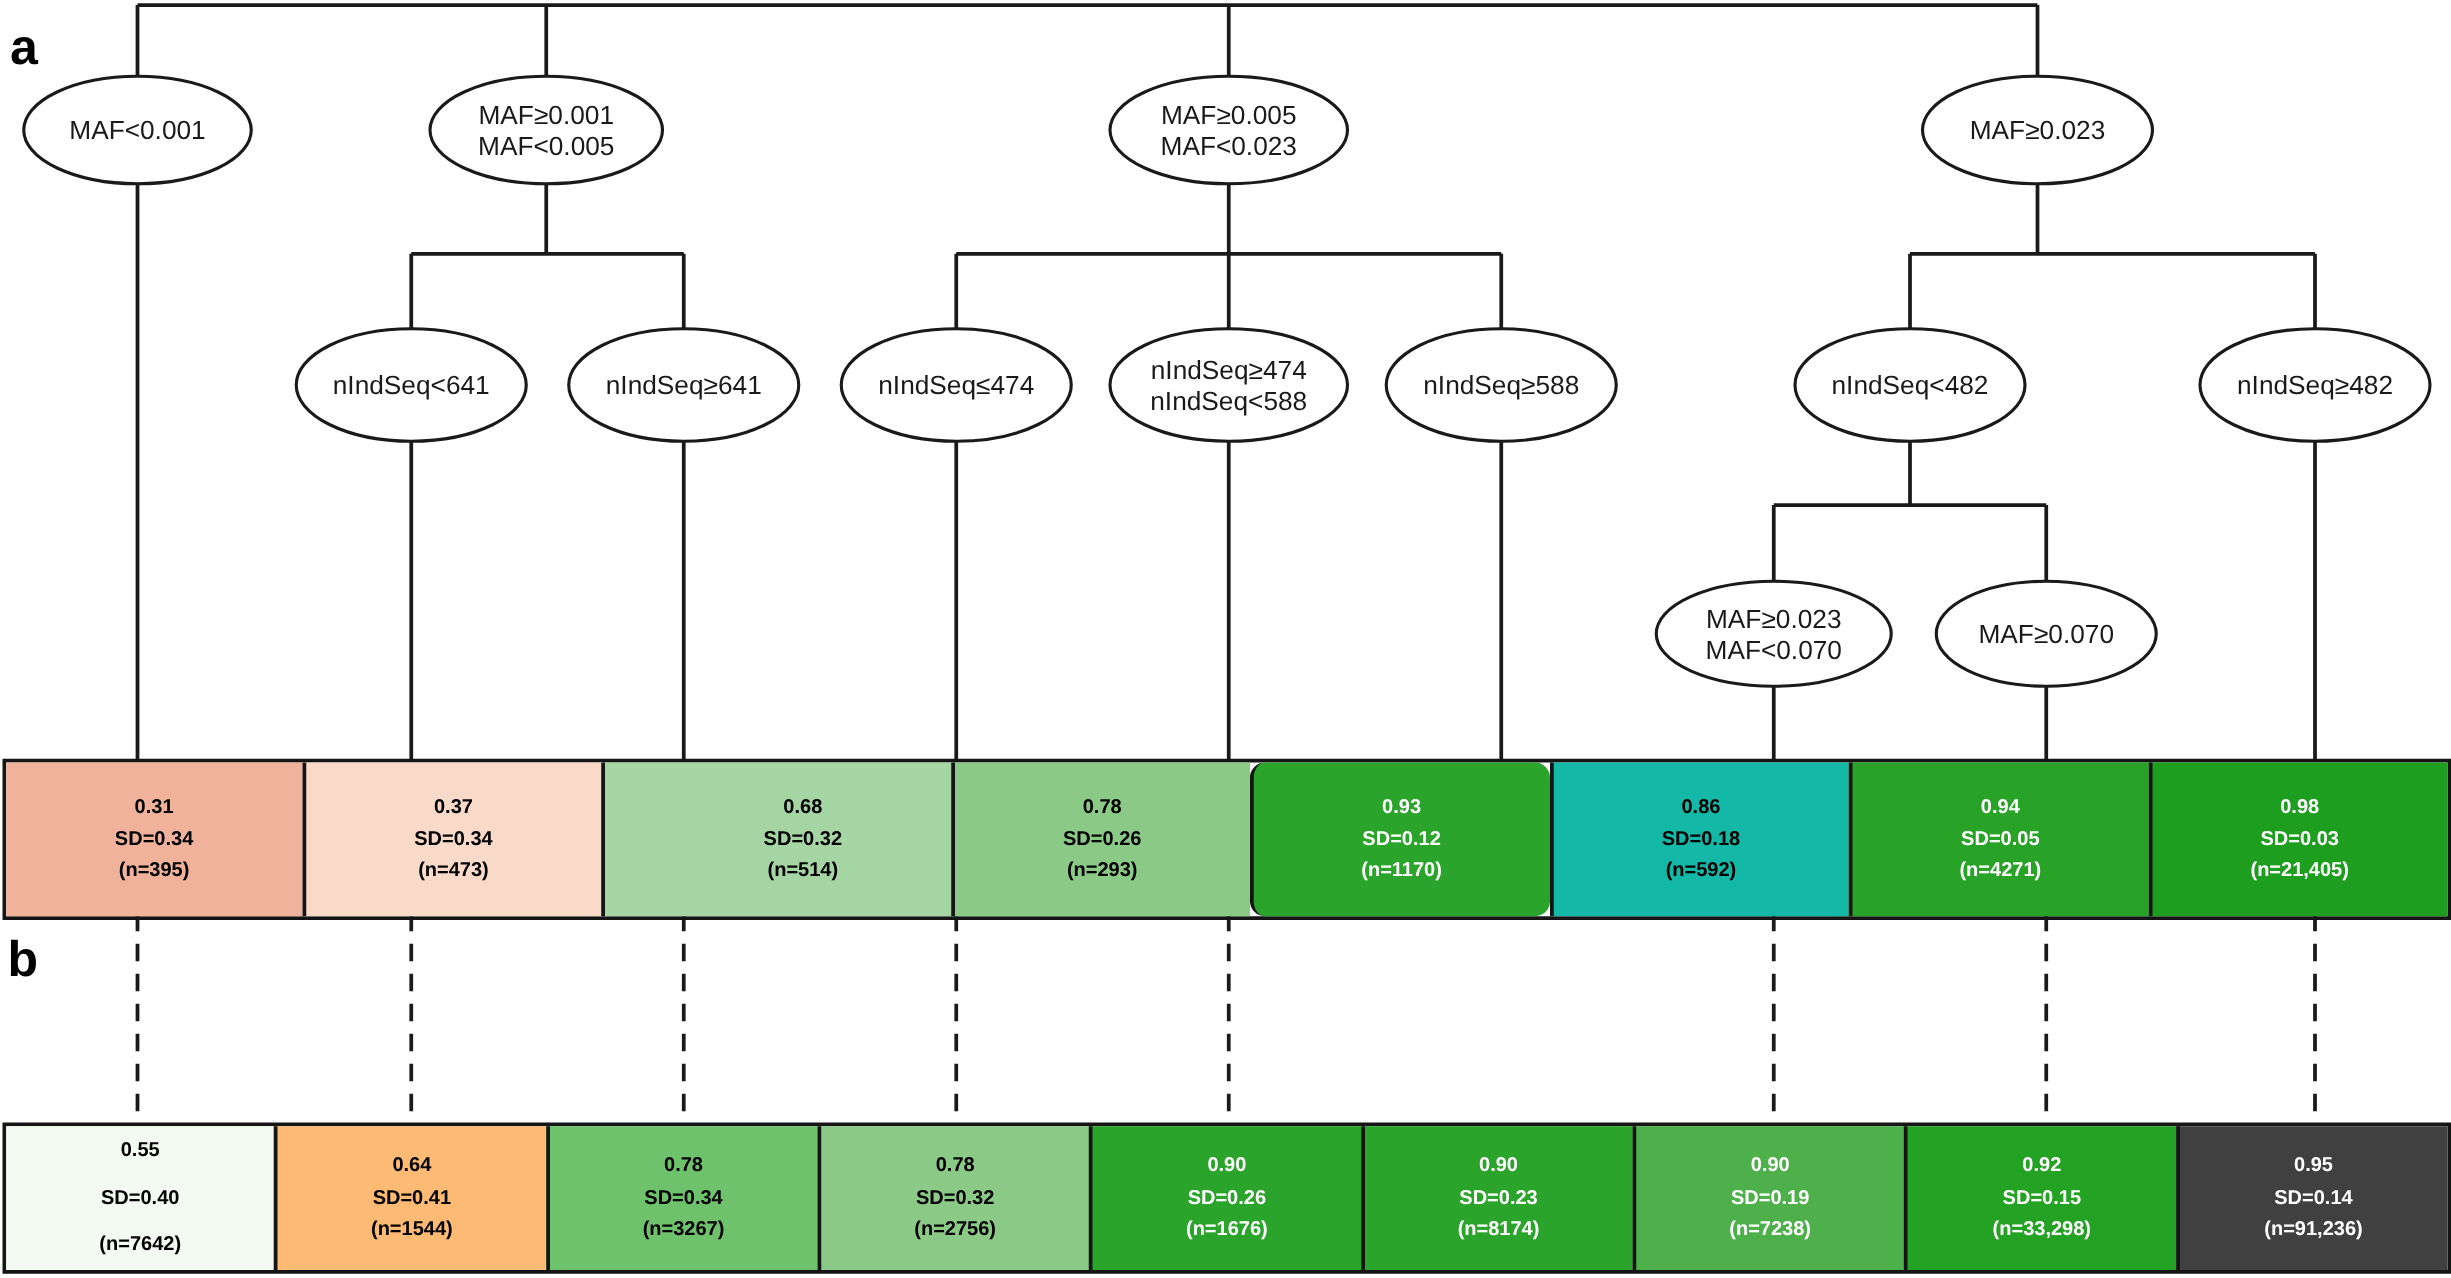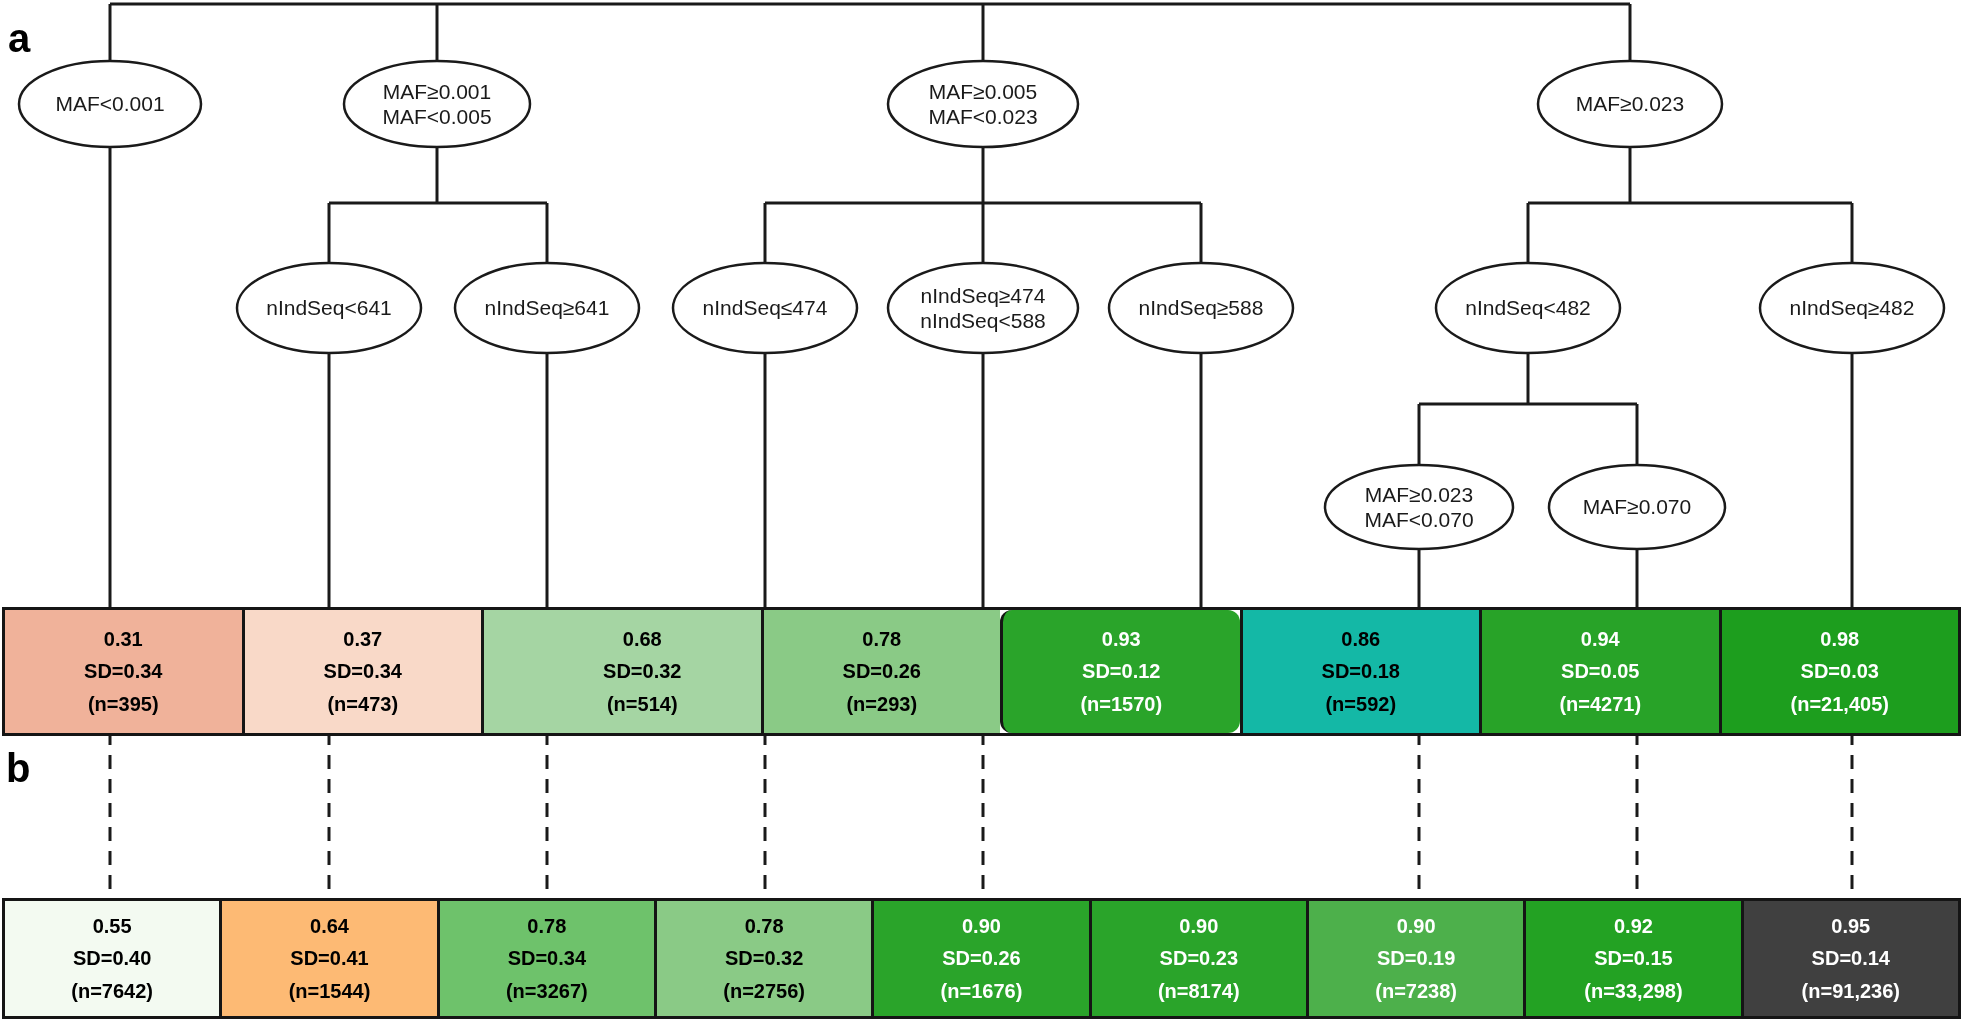--- a/index.html
+++ b/index.html
@@ -32,21 +32,21 @@
     border:3px solid #151515;
   }
   .leaf-row.row-a{top:607px;height:123px;}
   .leaf-row.row-b{top:898px;height:115px;}
   .leaf-box{
     flex:1 1 0;
     display:flex;
     flex-direction:column;
     align-items:center;
     justify-content:center;
-    font-size:20px;
+    font-size:16px;
     font-weight:bold;
     line-height:1.62;
     text-align:center;
   }
   .leaf-box + .leaf-box{border-left:3px solid #151515;}
 </style>
 </head>
 <body>
 
 <div id="figure">
@@ -186,41 +186,41 @@
       <span>(n=514)</span>
     </div>
     <div class="leaf-box" style="background-color: rgb(138, 202, 134); color: rgb(0, 0, 0);">
       <span>0.78</span>
       <span>SD=0.26</span>
       <span>(n=293)</span>
     </div>
     <div class="leaf-box" style="background-color: rgb(42, 164, 42); color: rgb(255, 255, 255); border-radius: 12px;">
       <span>0.93</span>
       <span>SD=0.12</span>
-      <span>(n=1570)</span>
+      <span>(n=1170)</span>
     </div>
     <div class="leaf-box" style="background-color: #14b8a6; color: rgb(0, 0, 0);">
       <span>0.86</span>
       <span>SD=0.18</span>
       <span>(n=592)</span>
     </div>
     <div class="leaf-box" style="background-color: rgb(40, 163, 40); color: rgb(255, 255, 255);">
       <span>0.94</span>
       <span>SD=0.05</span>
       <span>(n=4271)</span>
     </div>
     <div class="leaf-box" style="background-color: rgb(29, 158, 30); color: rgb(255, 255, 255);">
       <span>0.98</span>
       <span>SD=0.03</span>
       <span>(n=21,405)</span>
     </div>
   </div>
 
   <div class="leaf-row row-b">
-    <div class="leaf-box" style="background-color: rgb(243, 250, 241); color: rgb(0, 0, 0);">
+    <div class="leaf-box" style="background-color: rgb(243, 250, 241); color: rgb(0, 0, 0); gap: 12px;">
       <span>0.55</span>
       <span>SD=0.40</span>
       <span>(n=7642)</span>
     </div>
     <div class="leaf-box" style="background-color: #fdba74; color: rgb(0, 0, 0);">
       <span>0.64</span>
       <span>SD=0.41</span>
       <span>(n=1544)</span>
     </div>
     <div class="leaf-box" style="background-color: rgb(110, 194, 107); color: rgb(0, 0, 0);">

